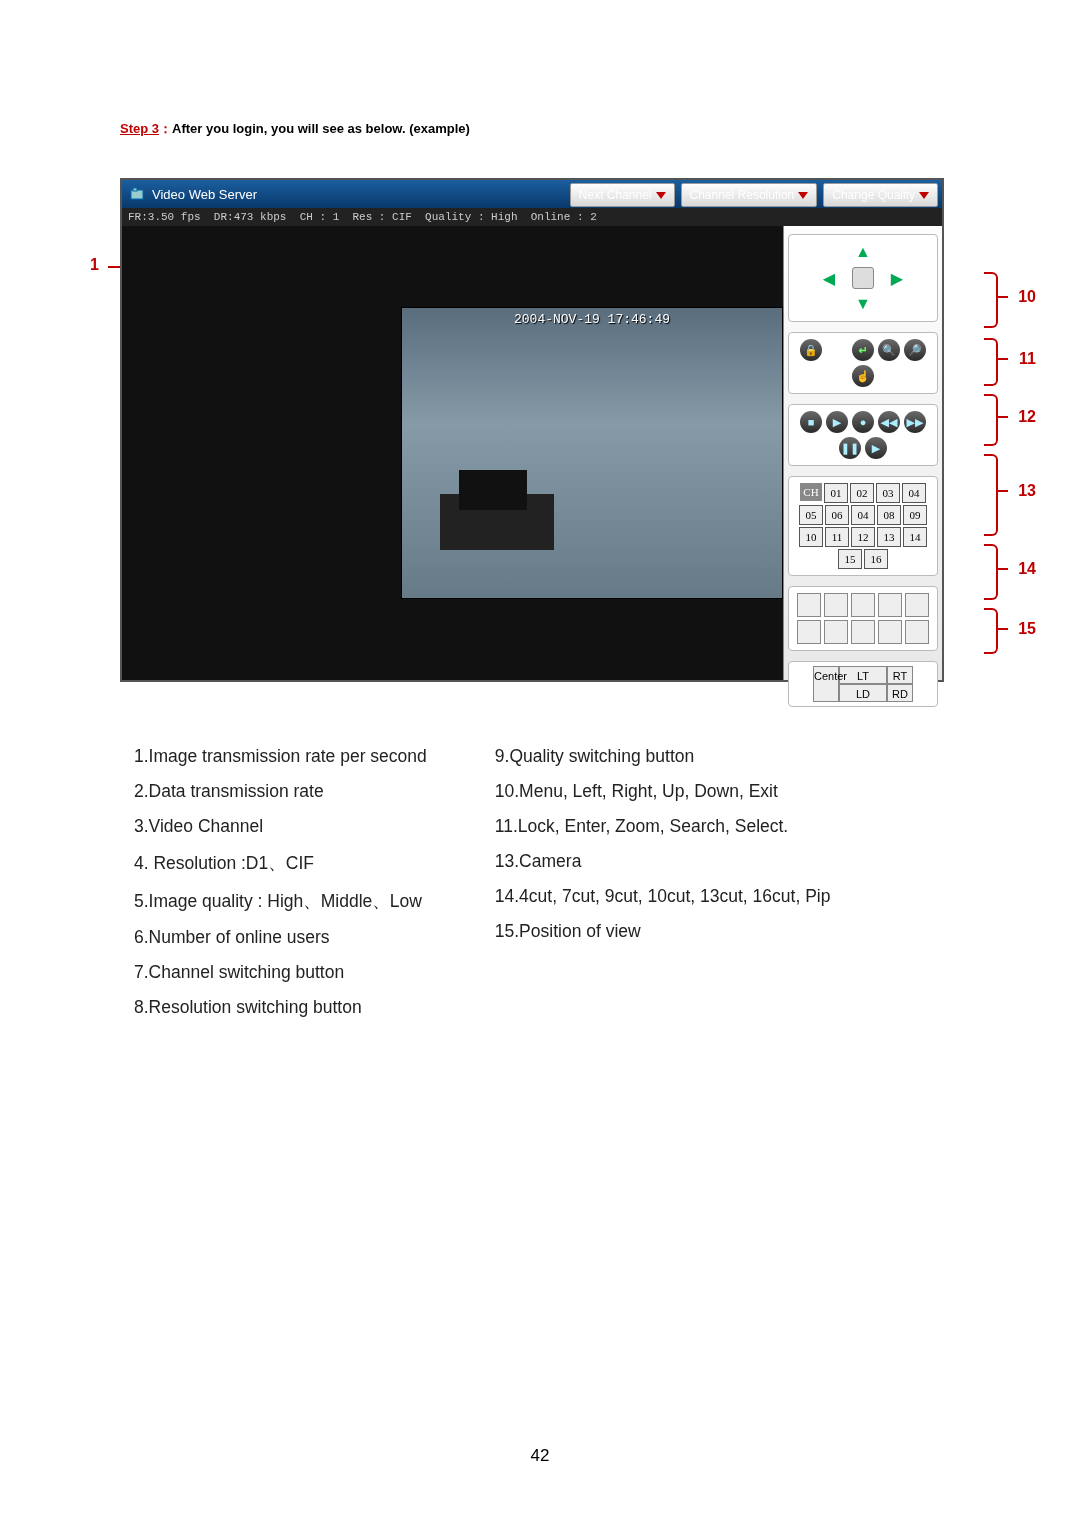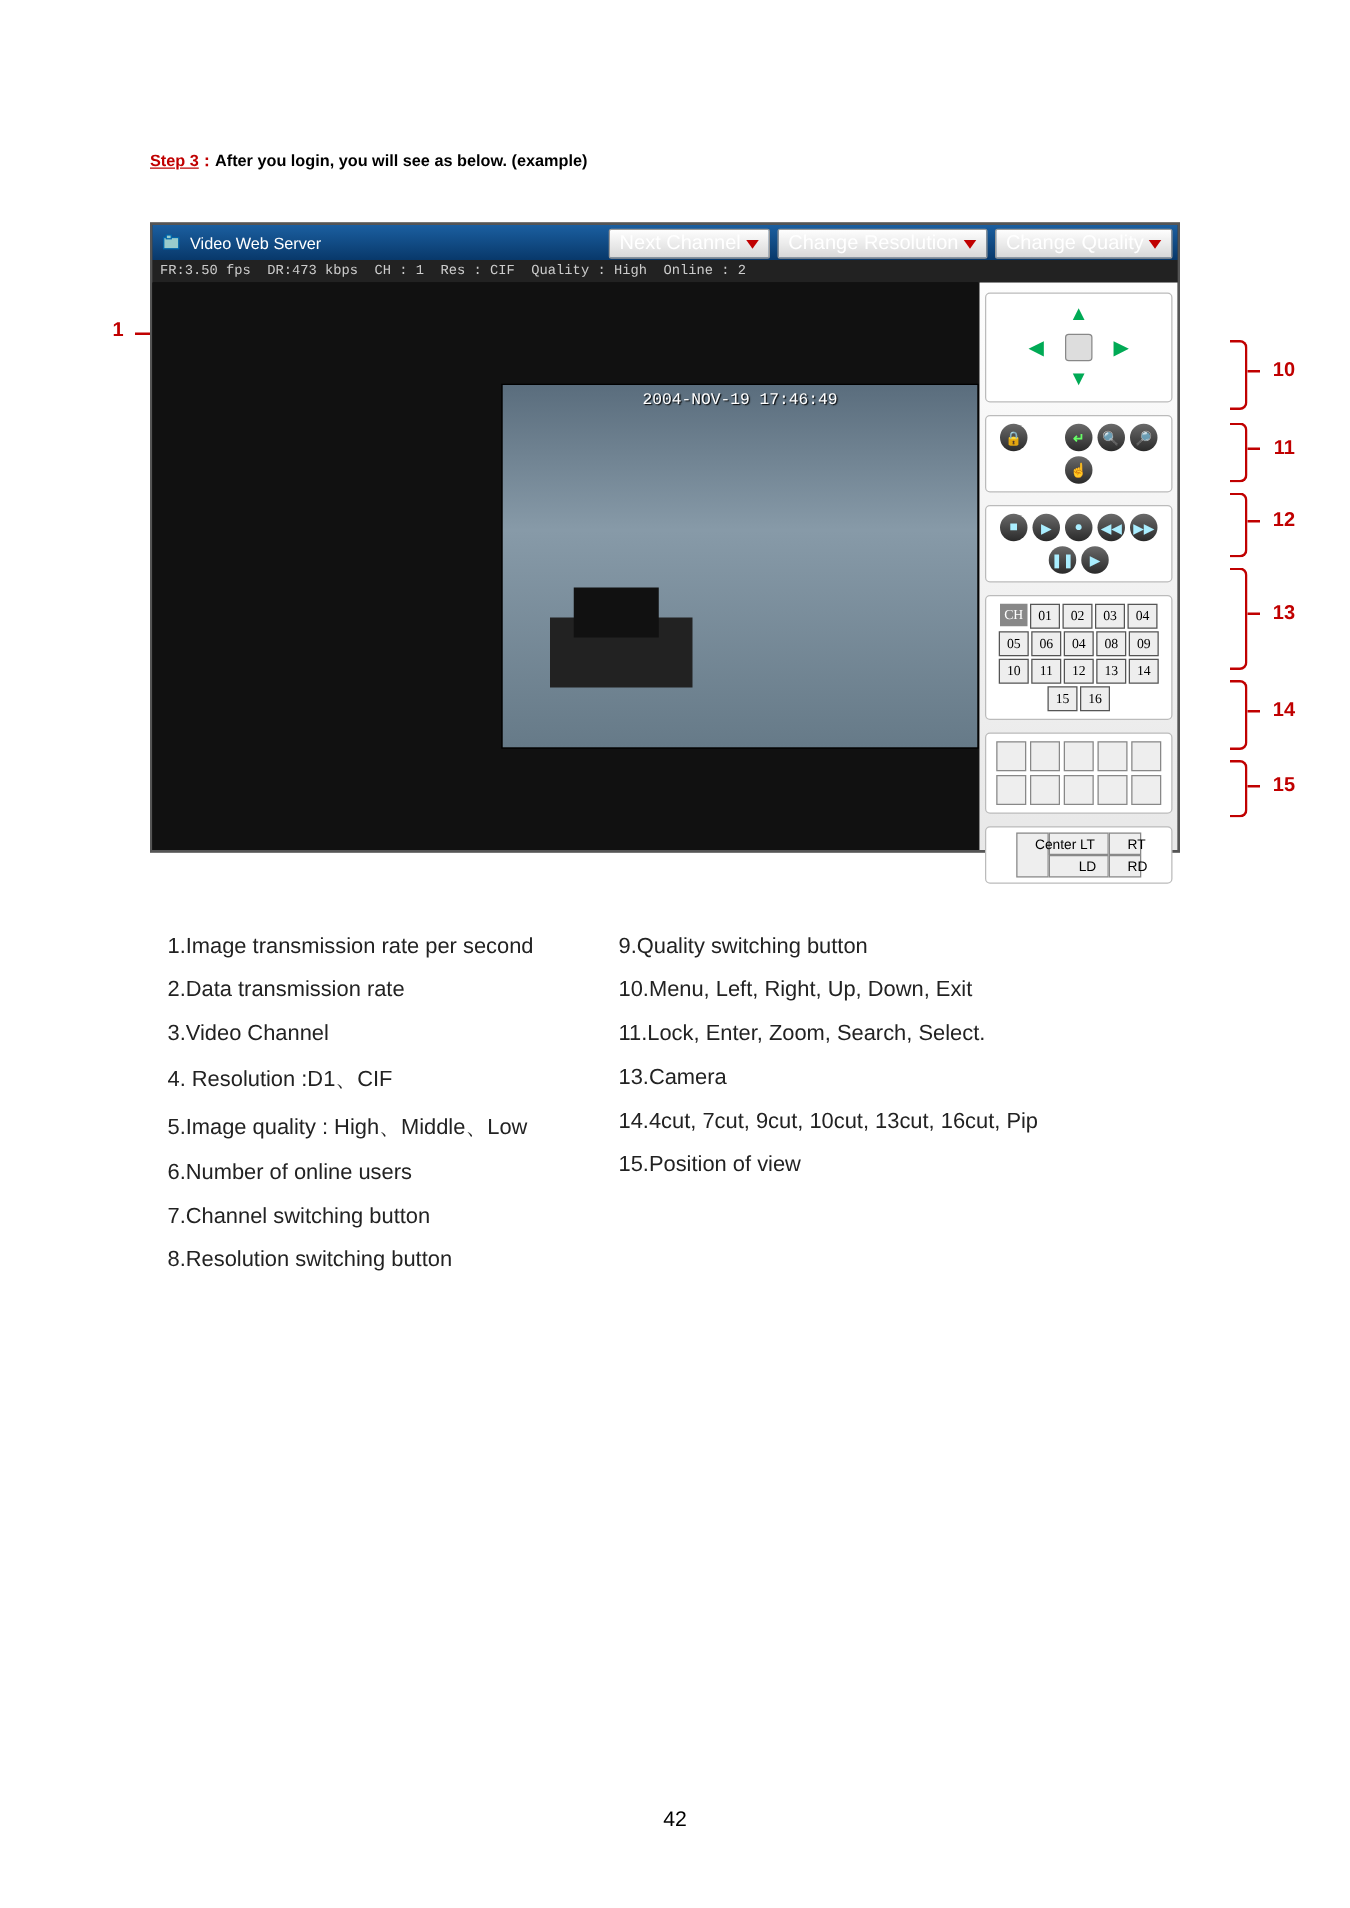--- a/index.html
+++ b/index.html
@@ -12,21 +12,21 @@
   .leftlabel{position:absolute;left:-30px;color:#c00000;font-weight:bold;font-size:16px;}
   .bracket{position:absolute;border-top:2px solid #c00000;border-bottom:2px solid #c00000;border-right:2px solid #c00000;border-top-right-radius:6px;border-bottom-right-radius:6px;width:12px;}
   .arrowdown{position:absolute;width:0;height:0;border-left:5px solid transparent;border-right:5px solid transparent;border-top:8px solid #c00000;}
   .hline{position:absolute;background:#c00000;height:2px;}
 
   
   .window{position:relative;margin-top:38px;width:820px;height:500px;background:#333;border:2px solid #555;}
   .titlebar{height:28px;background:linear-gradient(#1b5fa0,#08386a);color:#fff;font-size:13px;display:flex;align-items:center;padding-left:8px;position:relative;}
   .titlebar svg{margin-right:6px;}
   .btnrow{position:absolute;right:4px;top:3px;display:flex;gap:6px;}
-  .tbtn{height:22px;background:linear-gradient(#fefefe,#d8d8d8);border:1px solid #999;font-size:16px;display:inline-flex;align-items:center;padding:0 8px;white-space:nowrap;border-radius:2px;}
+  .tbtn{height:22px;background:linear-gradient(#fefefe,#d8d8d8);border:1px solid #999;font-size:12px;display:inline-flex;align-items:center;padding:0 8px;white-space:nowrap;border-radius:2px;}
   .tbtn .tri{width:0;height:0;border-left:5px solid transparent;border-right:5px solid transparent;border-top:7px solid #c00000;margin-left:4px;}
   .statusbar{background:#222;color:#ccc;font-size:11px;height:18px;line-height:18px;padding-left:6px;font-family:"Courier New",monospace;white-space:nowrap;overflow:hidden;}
   .body{position:absolute;top:46px;bottom:0;left:0;right:0;display:flex;background:#000;}
   .video{flex:1;background:#111;display:flex;align-items:center;justify-content:flex-end;position:relative;}
   .frame{width:380px;height:290px;background:linear-gradient(#5a6d7d,#879aa8 40%,#667a88);position:relative;border:1px solid #000;}
   .osd{position:absolute;top:4px;left:0;right:0;text-align:center;color:#fff;font-size:13px;font-family:"Courier New",monospace;text-shadow:1px 1px 1px #000;}
   .scene{position:absolute;bottom:0;left:0;right:0;height:55%;}
   .desk{position:absolute;left:10%;bottom:30%;width:30%;height:35%;background:#222;}
   .camimg{position:absolute;left:15%;bottom:55%;width:18%;height:25%;background:#111;}
   .side{width:150px;background:linear-gradient(#fdfdfd,#e8e8e8);border-left:1px solid #888;display:flex;flex-direction:column;align-items:center;padding:8px 4px;gap:10px;}
@@ -35,21 +35,21 @@
   .navpanel .cell{display:flex;align-items:center;justify-content:center;}
   .arrow{color:#0a5;font-size:16px;}
   .menuicon{width:20px;height:20px;background:#ddd;border:1px solid #888;border-radius:3px;}
   .rbtn{width:22px;height:22px;border-radius:11px;background:linear-gradient(#6a6a6a,#2a2a2a);display:flex;align-items:center;justify-content:center;color:#6f6;font-size:11px;font-weight:bold;}
   .pbtn{width:22px;height:22px;border-radius:11px;background:linear-gradient(#6a6a6a,#2a2a2a);display:flex;align-items:center;justify-content:center;color:#aef;}
   .chgrid{font-family:Liberation Serif, serif;}
   .chcell{width:22px;height:18px;border:1px solid #555;background:#eee;text-align:center;line-height:18px;font-size:11px;}
   .chhdr{width:22px;height:18px;background:#888;color:#fff;text-align:center;line-height:18px;font-size:11px;}
   .cut{width:22px;height:22px;border:1px solid #888;background:#eee;display:inline-block;}
   .posgrid{display:grid;grid-template-columns:26px 48px 26px;grid-template-rows:18px 18px;font-size:11px;}
-  .posbtn{border:1px solid #888;background:#eee;text-align:center;line-height:18px;padding-left:14px;}
+  .posbtn{border:1px solid #888;background:#eee;text-align:center;line-height:18px;}
 
   
   .legend{display:flex;gap:40px;margin-top:50px;font-size:17.5px;color:#222;}
   .legend ul{list-style:none;padding:0;margin:14px;}
   .legend li{margin-bottom:14px;}
   .pagenum{position:absolute;bottom:60px;left:0;right:0;text-align:center;font-size:17px;}
 </style>
 </head>
 <body>
 
@@ -110,21 +110,21 @@
             <rect x="1" y="3" width="12" height="9" fill="#9cc" stroke="#06a"></rect>
             <rect x="3" y="1" width="4" height="3" fill="#9cc" stroke="#06a"></rect>
           </svg>
         <span>Video Web Server</span>
         <div class="btnrow">
           <div class="tbtn">
               <span>Next Channel</span>
               <span class="tri"></span>
             </div>
           <div class="tbtn">
-              <span>Change Resolution</span>
+              <span>Channel Resolution</span>
               <span class="tri"></span>
             </div>
           <div class="tbtn">
               <span>Change Quality</span>
               <span class="tri"></span>
             </div>
         </div>
       </div>
       <div class="statusbar">
         <span>FR:3.50 fps</span>&nbsp;&nbsp;<span>DR:473 kbps</span>&nbsp;&nbsp;<span>CH : 1</span>&nbsp;&nbsp;<span>Res : CIF</span>&nbsp;&nbsp;<span>Quality : High</span>&nbsp;&nbsp;<span>Online : 2</span>

